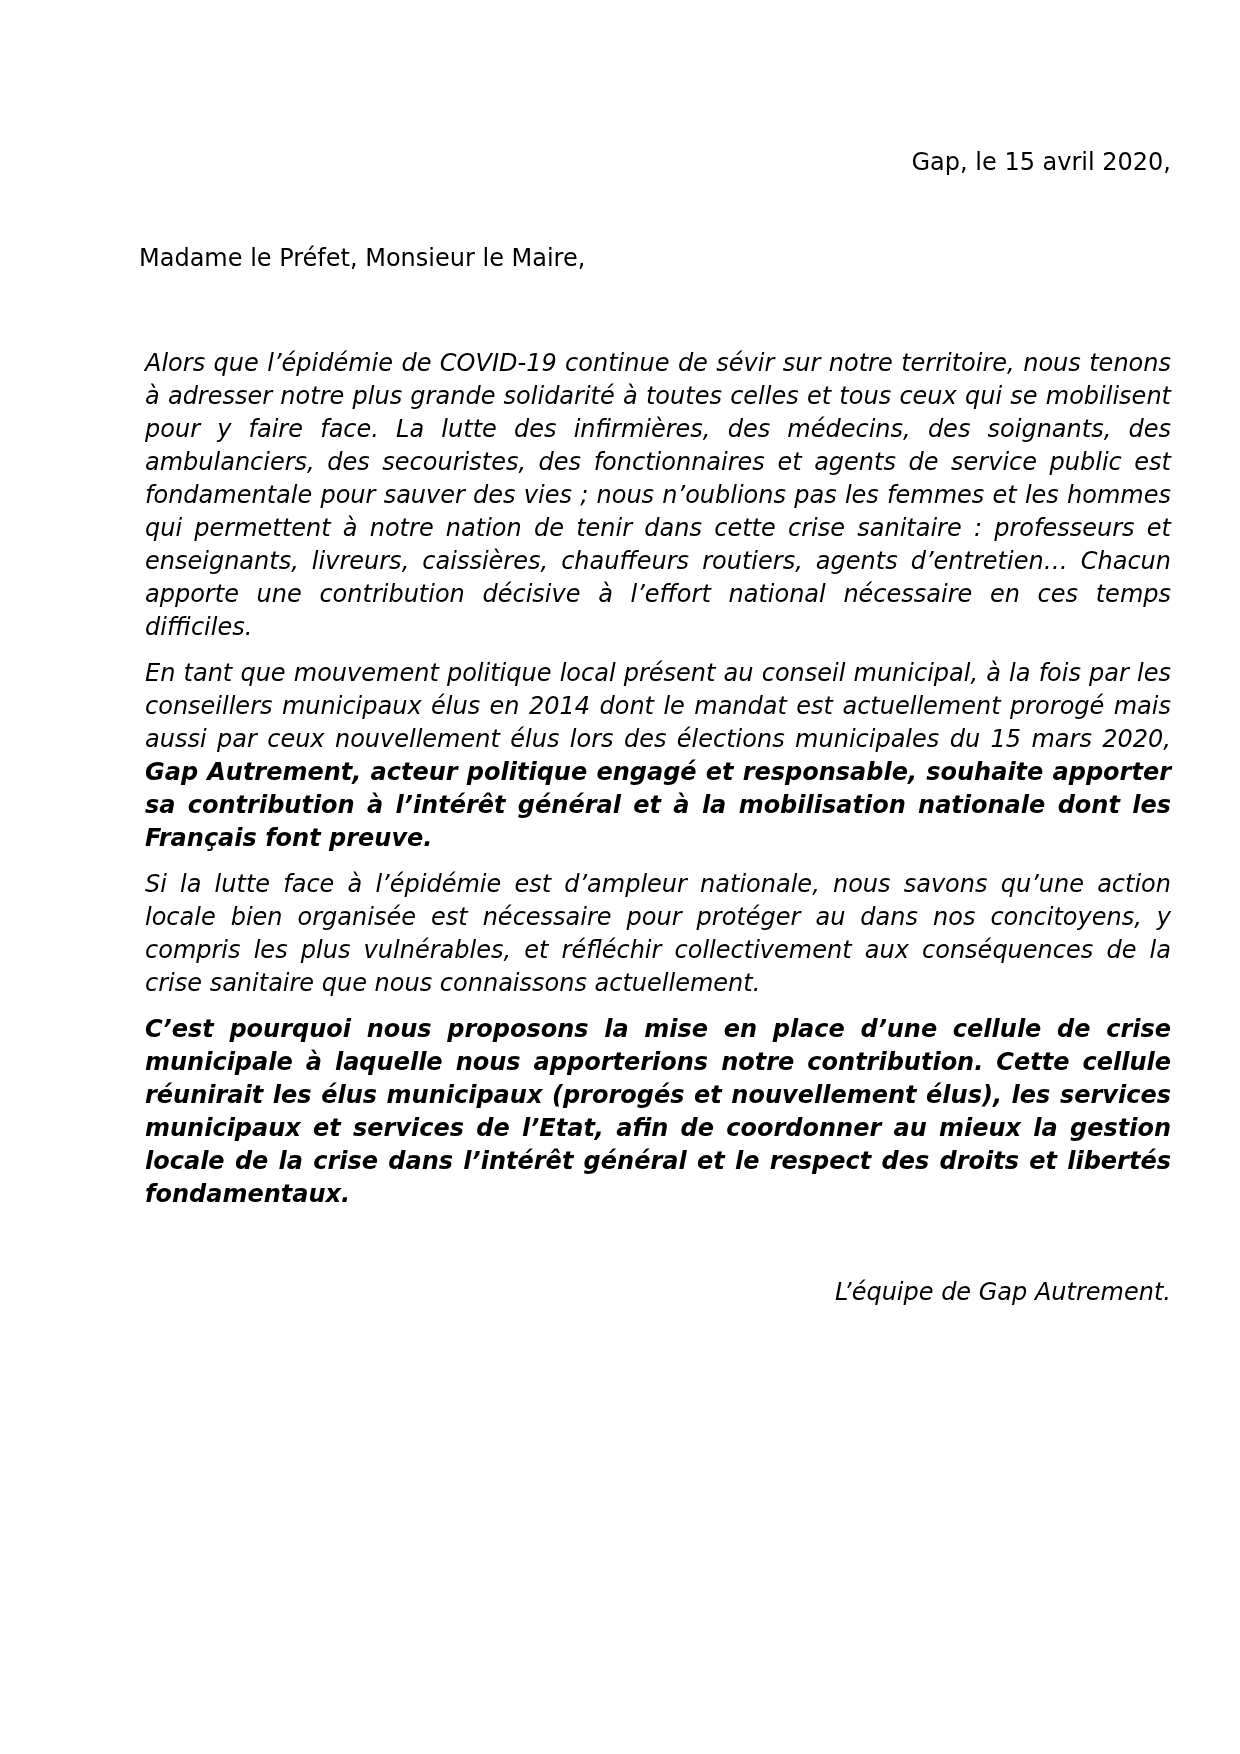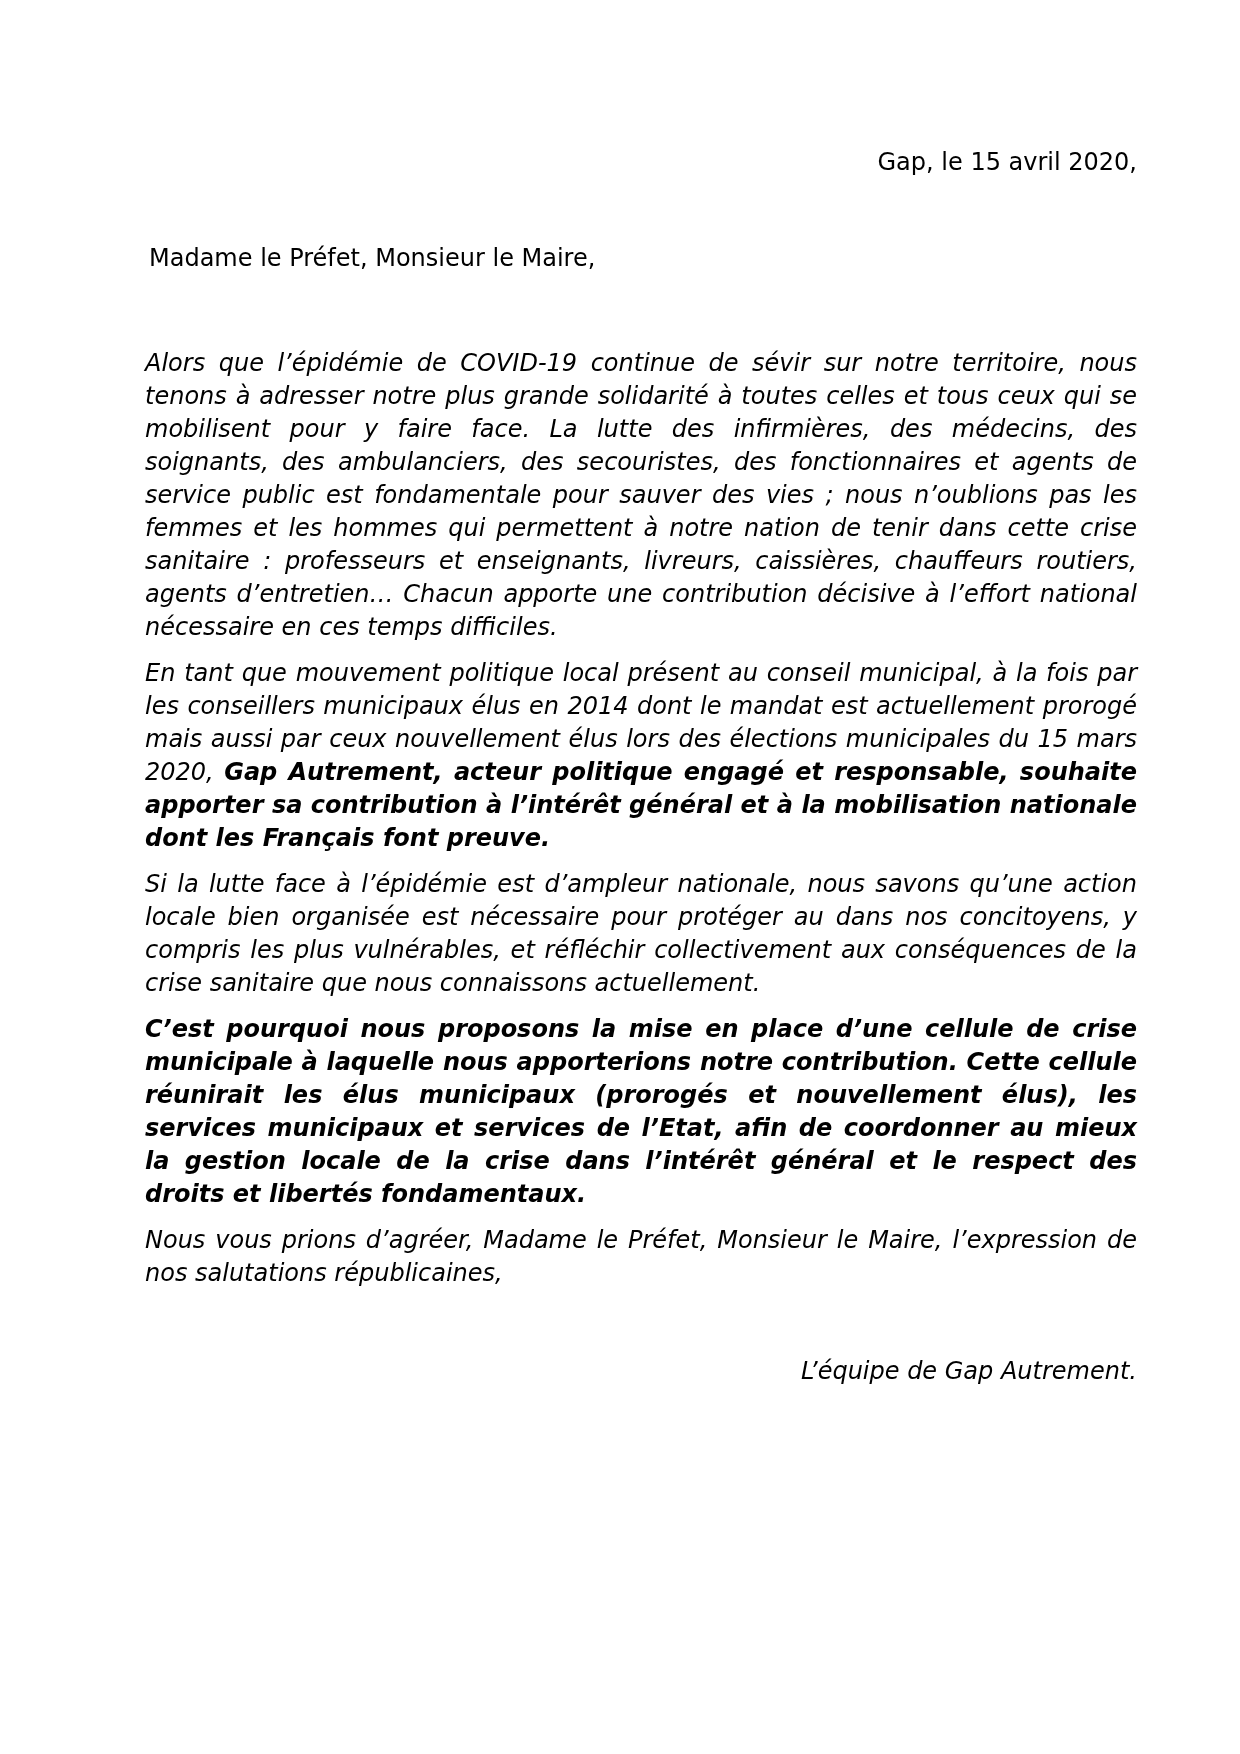--- a/index.html
+++ b/index.html
@@ -10,29 +10,29 @@
   .page {
     position: relative;
     box-sizing: border-box;
     width: 1240px;
     height: 1754px;
     background: #ffffff;
     color: #000000;
     font-family: "DejaVu Sans", sans-serif;
     font-size: 24px;
     line-height: 33px;
-    padding: 146px 103px 0 133px;
+    padding: 146px 69px 0 133px;
     overflow: hidden;
   }
   .date-line {
     text-align: right;
     margin: 0 0 63px 0;
   }
   .salutation {
-    margin: 0 0 72px 16px;
+    margin: 0 0 72px 6px;
   }
   .para {
     margin: 0 0 13px 12px;
     text-align: justify;
     text-justify: inter-word;
     font-style: italic;
   }
   .b {
     font-weight: bold;
   }
@@ -52,17 +52,16 @@
   <p class="salutation">Madame le Préfet, Monsieur le Maire,</p>
 
   <p class="para"><span>Alors que l’épidémie de COVID-19 continue de sévir sur notre territoire, nous tenons à adresser notre plus grande solidarité à toutes celles et tous ceux qui se mobilisent pour y faire face. La lutte des infirmières, des médecins, des soignants, des ambulanciers, des secouristes, des fonctionnaires et agents de service public est fondamentale pour sauver des vies ; nous n’oublions pas les femmes et les hommes qui permettent à notre nation de tenir dans cette crise sanitaire : professeurs et enseignants, livreurs, caissières, chauffeurs routiers, agents d’entretien… Chacun apporte une contribution décisive à l’effort national nécessaire en ces temps difficiles.</span></p>
 
   <p class="para"><span>En tant que mouvement politique local présent au conseil municipal, à la fois par les conseillers municipaux élus en 2014 dont le mandat est actuellement prorogé mais aussi par ceux nouvellement élus lors des élections municipales du 15 mars 2020, </span><span class="b">Gap Autrement, acteur politique engagé et responsable, souhaite apporter sa contribution à l’intérêt général et à la mobilisation nationale dont les Français font preuve.</span></p>
 
   <p class="para"><span>Si la lutte face à l’épidémie est d’ampleur nationale, nous savons qu’une action locale bien organisée est nécessaire pour protéger au dans nos concitoyens, y compris les plus vulnérables, et réfléchir collectivement aux conséquences de la crise sanitaire que nous connaissons actuellement.</span></p>
 
   <p class="para b"><span>C’est pourquoi nous proposons la mise en place d’une cellule de crise municipale à laquelle nous apporterions notre contribution. Cette cellule réunirait les élus municipaux (prorogés et nouvellement élus), les services municipaux et services de l’Etat, afin de coordonner au mieux la gestion locale de la crise dans l’intérêt général et le respect des droits et libertés fondamentaux.</span></p>
 
-  <p class="para"><span>Nous vous prions d’agréer, Madame le Préfet, Monsieur le Maire, l’expression de nos salutations républicaines,</span></p>
 
   <p class="signature">L’équipe de Gap Autrement.</p>
 
 </div>
 
 </body></html>

